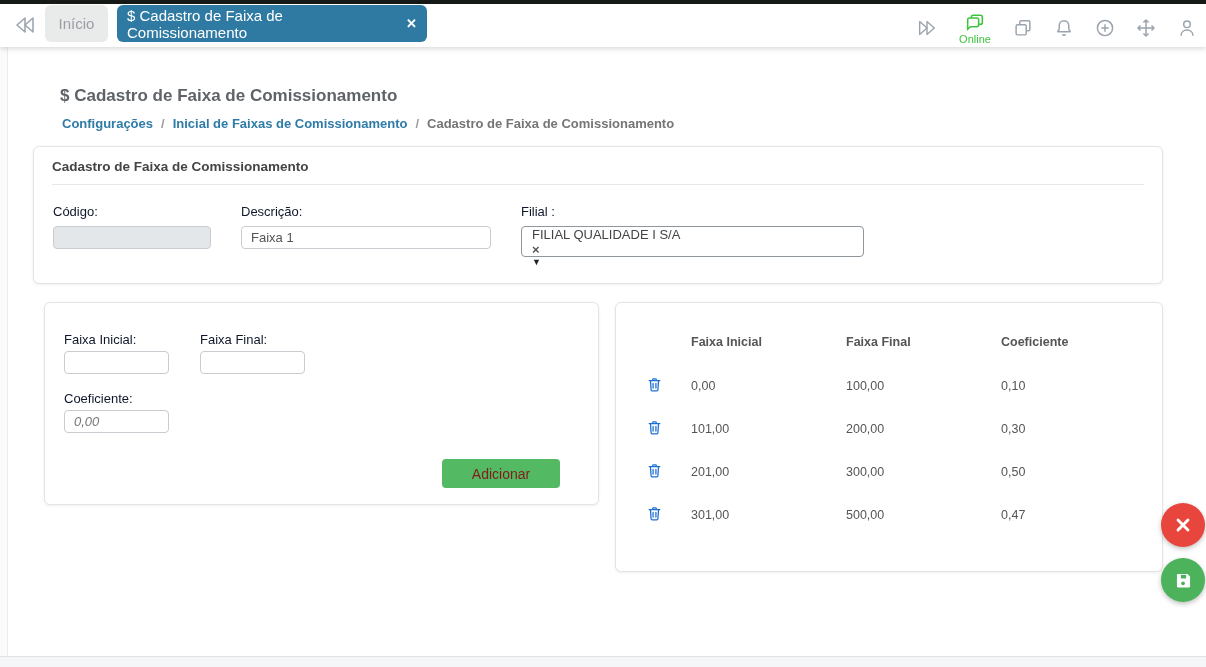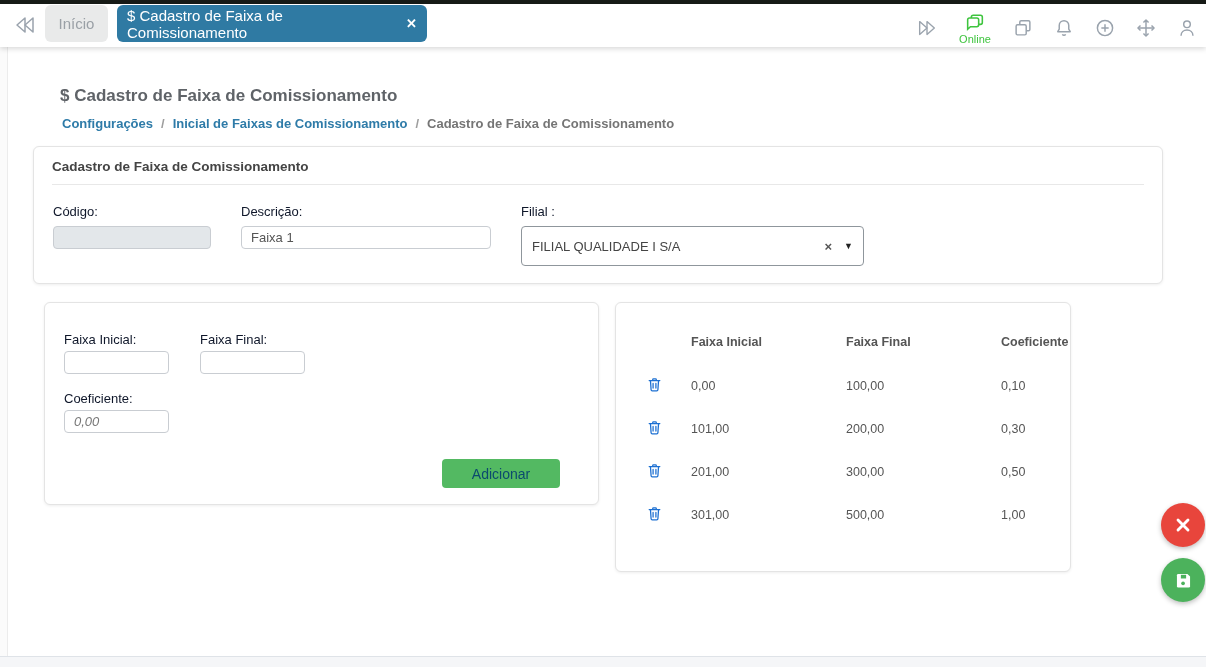--- a/index.html
+++ b/index.html
@@ -28,42 +28,42 @@
   .breadcrumb { position:absolute; left:62px; top:116px; font-size:13px; color:#757575; display:flex; gap:8px;font-weight:bold; }
   .crumb-link { color:#2e7ba8; cursor:pointer; }
   .crumb-sep { color:#9e9e9e; }
   .crumb-current { color:#757575; }
 
   
   .card { position:absolute; background:#fff; border:1px solid #e4e4e4; border-radius:6px;
           box-shadow:0 1px 3px rgba(0,0,0,.07); }
   .card-form { left:33px; top:146px; width:1130px; height:138px; }
   .card-range { left:33px; top:302px; width:555px; height:203px;margin-left:11px; }
-  .card-table { left:615px; top:302px; width:456px; height:270px;padding-left:25px; }
+  .card-table { left:615px; top:302px; width:548px; height:270px;padding-left:25px; }
 
   .card-form-title { position:absolute; left:18px; top:12px; font-size:13.5px; font-weight:700; color:#444; }
   .card-form-divider { position:absolute; left:18px; right:18px; top:37px; border-bottom:1px solid #e8e8e8; }
 
   .field-label { position:absolute; font-size:13px; color:#0f172a; }
   .text-input { position:absolute; height:23px; border:1px solid #c9cdd2; border-radius:4px;
                 font-size:13px; color:#555; padding:0 9px; background:#fff; outline:none;
                 font-family:"Liberation Sans", sans-serif; }
   .text-input::placeholder { font-style:italic; color:#777; }
   .input-disabled { background:#e3e7ea; }
 
-  .select-box { position:absolute; left:487px; top:79px; width:343px; height:40px; border:1px solid #8f969c;
-                border-radius:4px; display:flex; align-items:center; font-size:13px; color:#444;
-                padding:0 10px; cursor:pointer; background:#fff; }
+  .select-box { position:absolute; left:487px; top:79px; width:343px; height:31px; border:1px solid #8f969c;
+                border-radius:4px; display:flex; align-items:flex-start; font-size:13px; color:#444;
+                padding:0 10px; cursor:pointer; background:#fff;flex-direction:column; }
   .select-value { flex:1; }
   .select-clear { font-size:13px; color:#555; margin-right:12px; cursor:pointer; font-weight:700; }
   .select-caret { font-size:9px; color:#222; cursor:pointer; }
 
   
   .add-button { position:absolute; left:397px; top:156px; width:118px; height:29px; background:#53b962;
-                color:#0c4a6e; font-size:14px; border:none; border-radius:4px; cursor:pointer;
+                color:#7f1d1d; font-size:14px; border:none; border-radius:4px; cursor:pointer;
                 font-family:"Liberation Sans", sans-serif; }
 
   
   .rt-header { position:absolute; top:32px; font-size:12.5px; font-weight:700; color:#555; }
   .rt-cell { position:absolute; font-size:12.5px; color:#555; }
   .rt-trash { position:absolute; left:30px; width:17px; height:19px; cursor:pointer; } .col-1 { left:75px; } .col-2 { left:230px; } .col-3 { left:385px; }
 
   
   .fab { position:absolute; width:44px; height:44px; border-radius:50%; display:flex; align-items:center;
          justify-content:center; cursor:pointer; box-shadow:0 2px 5px rgba(0,0,0,.25); z-index:6; }
@@ -206,21 +206,21 @@
     <span class="rt-cell col-2" style="top:162px;">300,00</span>
     <span class="rt-cell col-3" style="top:162px;">0,50</span>
 
     <svg class="rt-trash" style="top:201px;" viewBox="0 0 24 24">
       <path d="M4.5 6.5 h15 M9.5 6.5 V5 a1 1 0 0 1 1 -1 h3 a1 1 0 0 1 1 1 v1.5" fill="none" stroke="#1d70d2" stroke-width="1.8" stroke-linecap="round"></path>
       <path d="M6.3 6.5 l0.9 13 a1.6 1.6 0 0 0 1.6 1.5 h6.4 a1.6 1.6 0 0 0 1.6 -1.5 l0.9 -13" fill="none" stroke="#1d70d2" stroke-width="1.8" stroke-linejoin="round"></path>
       <path d="M10 10.5 v6.5 M14 10.5 v6.5" stroke="#1d70d2" stroke-width="1.8" stroke-linecap="round"></path>
     </svg>
     <span class="rt-cell col-1" style="top:205px;">301,00</span>
     <span class="rt-cell col-2" style="top:205px;">500,00</span>
-    <span class="rt-cell col-3" style="top:205px;">1,00</span>
+    <span class="rt-cell col-3" style="top:205px;">0,47</span>
   </div>
 
   <div class="fab fab-cancel">
     <svg width="20" height="20" viewBox="0 0 24 24">
       <path d="M6 6 L18 18 M18 6 L6 18" stroke="#ffffff" stroke-width="3.4" stroke-linecap="round"></path>
     </svg>
   </div>
   <div class="fab fab-save">
     <svg width="21" height="21" viewBox="0 0 24 24">
       <path d="M4.5 6 a1.5 1.5 0 0 1 1.5 -1.5 h10.5 l3 3 v11 a1.5 1.5 0 0 1 -1.5 1.5 h-12 a1.5 1.5 0 0 1 -1.5 -1.5 z" fill="#ffffff"></path>

